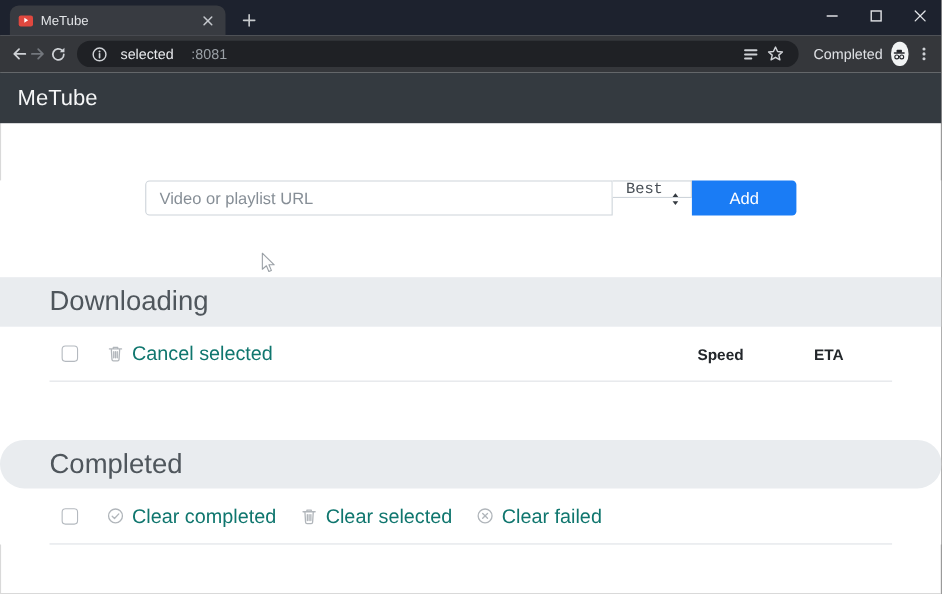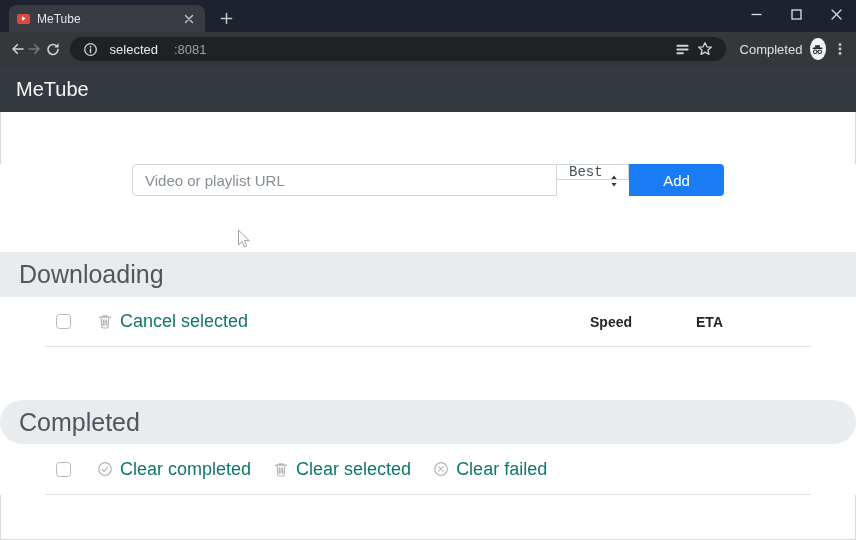--- a/index.html
+++ b/index.html
@@ -43,34 +43,34 @@
   .addform{ width:592px; margin:52px auto 0 auto; display:flex; height:32px; }
   .url-input{ flex:1; height:32px; border:1px solid #ced4da; border-radius:4px 0 0 4px; padding:0 12px;
               font-size:15px; color:#495057; outline:none; font-family:inherit; }
   .url-input::placeholder{ color:#868e96; }
   .quality-select{ width:72px; height:16px; border:1px solid #ced4da; border-left:none; background:#fff;
                    display:flex; align-items:center; padding-left:12px; font-size:14px; color:#495057; cursor:pointer; position:relative;font-family:Liberation Mono, monospace; }
   .quality-select svg{ position:absolute; right:7px; top:8px; }
   .add-btn{ width:95px; height:32px; background:#1a7cf5; color:#fff; border:none; border-radius:0 4px 4px 0;
             font-size:15px; font-family:inherit; cursor:pointer;text-align:center; }
 
-  .section-bar{ height:45px; background:#e9ecef; display:flex; align-items:center; padding-left:19px; }
+  .section-bar{ height:45px; background:#e9ecef; display:flex; align-items:center; padding-left:45px; }
   .section-title{ font-size:25px; font-weight:400; color:#4f565c; }
   .bar-downloading{ margin-top:56px; }
   .bar-completed{ margin-top:53px; height:44px;border-radius:22px; }
 
   .actions-row{ margin:0 45px; height:50px; display:flex; align-items:center; border-bottom:1px solid #dee2e6; }
   .chk{ appearance:none; -webkit-appearance:none; width:15px; height:15px; border:1.6px solid #b4b9bf;
         border-radius:3.5px; margin-left:11px; background:#fff; cursor:pointer; }
   .action{ display:flex; align-items:center; margin-left:26px; color:#0f766e; font-size:18px; cursor:pointer; }
   .action + .action{ margin-left:22px; }
   .action svg{ margin-right:7px; }
   .col-head{ font-size:14px; font-weight:700; color:#23272b; }
   .col-speed{ margin-left:auto; }
-  .col-eta{ margin-left:64px; margin-right:88px; }
+  .col-eta{ margin-left:64px; margin-right:44px; }
 
   .cursor{ position:absolute; left:237px; top:229px; pointer-events:none; }
 </style>
 </head>
 <body>
 
 <div class="window">
 
   <div class="tabstrip">
     <div class="tab">

